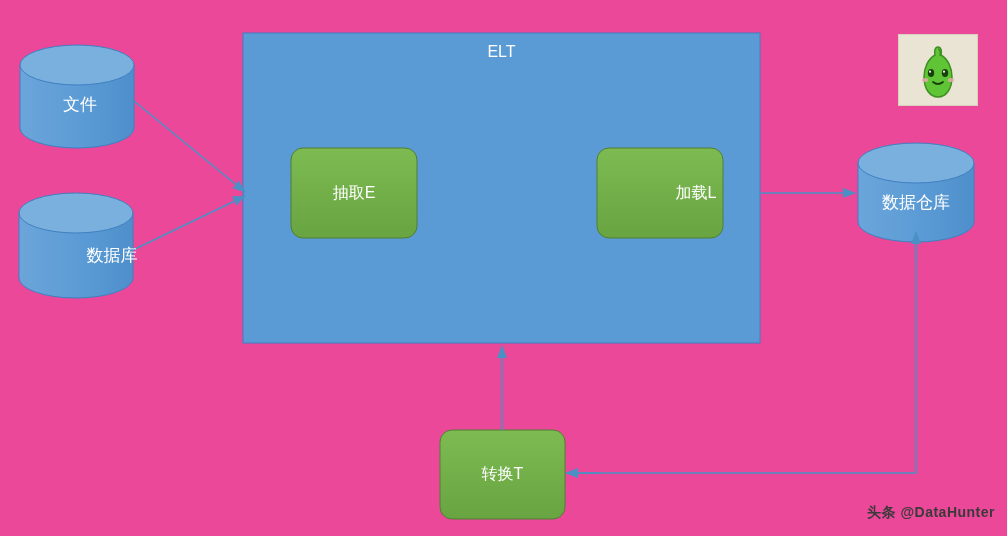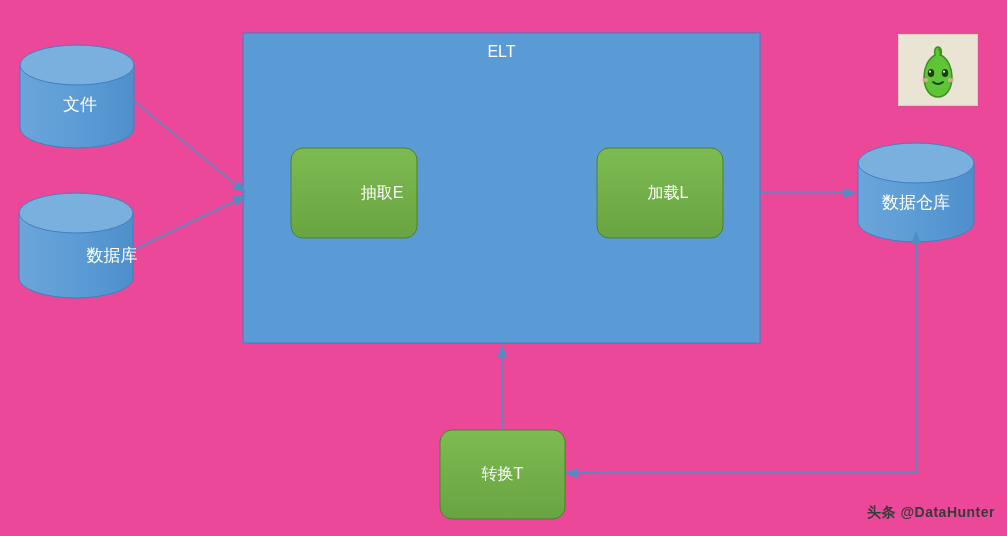--- a/index.html
+++ b/index.html
@@ -152,21 +152,21 @@
   </div>
 
   <div class="node-label elt-title" style="left:243px; top:40px; width:517px; height:24px;">ELT</div>
 
   <div class="node-label cyl-label" style="left:20px; top:92px; width:120px; height:24px;">文件</div>
 
   <div class="node-label cyl-label" style="left:19px; top:243px; width:114px; height:24px;margin-left:36px;">数据库</div>
 
   <div class="node-label cyl-label" style="left:858px; top:183px; width:116px; height:24px;margin-top:7px;">数据仓库</div>
 
-  <div class="node-label box-label" style="left:291px; top:148px; width:126px; height:90px;padding-left:28px;">抽取E</div>
+  <div class="node-label box-label" style="left:291px; top:148px; width:126px; height:90px;">抽取E</div>
 
-  <div class="node-label box-label" style="left:597px; top:148px; width:142px; height:90px;">加载L</div>
+  <div class="node-label box-label" style="left:625px; top:148px; width:142px; height:90px;">加载L</div>
 
   <div class="node-label box-label" style="left:440px; top:430px; width:125px; height:89px;">转换T</div>
 
   <div class="watermark">头条 @DataHunter</div>
 
 </div>
 
 </body></html>

